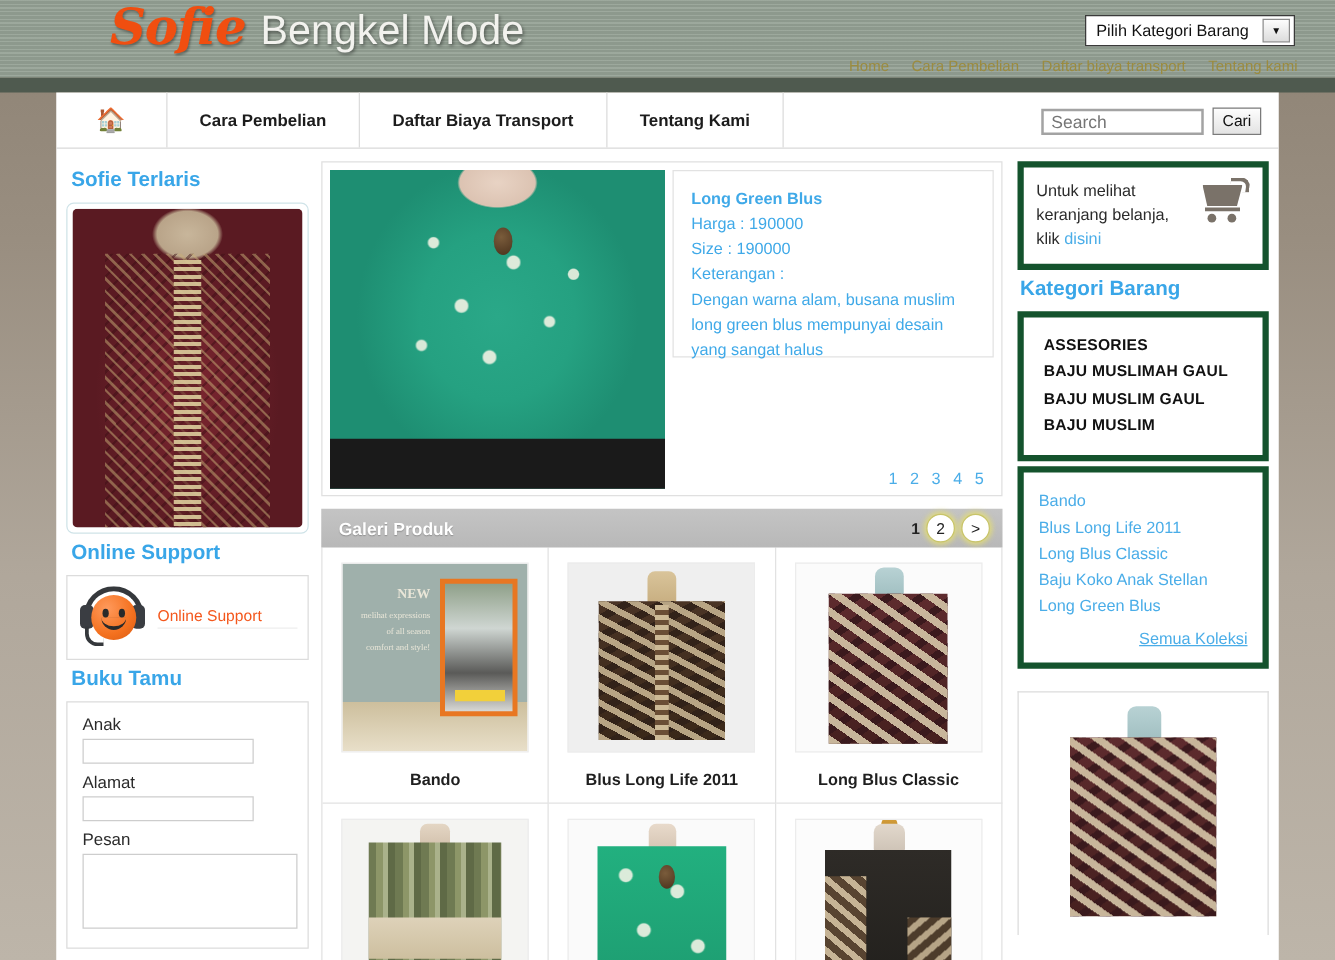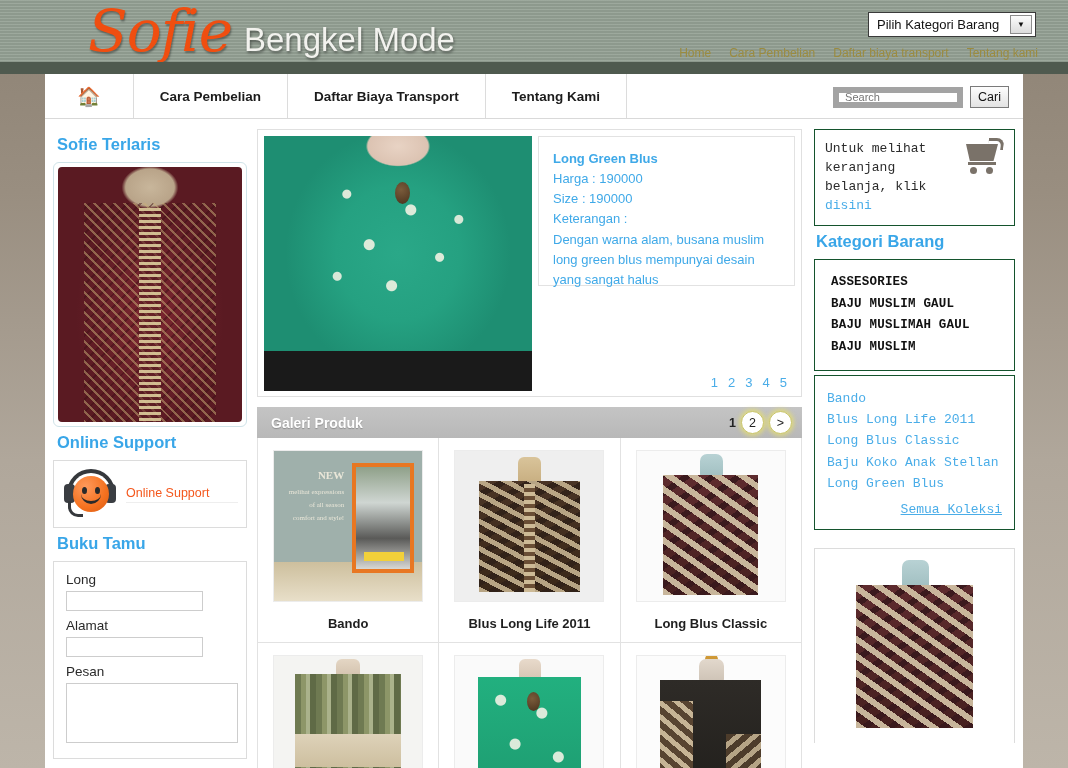--- a/index.html
+++ b/index.html
@@ -27,23 +27,23 @@
   }
   .logo-wrap {
     position: absolute;
     left: 88px;
     top: 2px;
     display: flex;
     align-items: baseline;
   }
   .logo-sofie {
     font-family: "DejaVu Serif", serif;
-    font-size: 58px;
+    font-size: 40px;
     font-style: italic;
-    font-weight: normal;
+    font-weight: bold;
     color: #f04e10;
     letter-spacing: -1px;
     text-shadow: 1px 2px 2px rgba(0,0,0,0.35);
     line-height: 1;
   }
   .logo-tagline {
     font-size: 33px;
     color: #f2f2ee;
     margin-left: 12px;
     letter-spacing: 0px;
@@ -128,23 +128,23 @@
     position: absolute;
     right: 14px;
     top: 12px;
     display: flex;
     align-items: center;
     gap: 7px;
   }
   .searchbar input {
     width: 130px;
     height: 21px;
-    border: 6px solid #a3a3a3;
+    border: 2px solid #a3a3a3;
     padding: 0 6px;
-    font-size: 11px;
+    font-size: 14px;
     color: #8a8a8a;
     font-family: "Liberation Sans", sans-serif;
     outline: none;
   }
   .searchbar button {
     height: 22px;
     padding: 0 7px;
     border: 1px solid #7a7a7a;
     background: linear-gradient(to bottom, #fdfdfd, #e3e3e3);
     font-size: 12.5px;
@@ -514,25 +514,24 @@
     position:absolute; left:42%; width:17%; top:2%; height:18%;
     background: linear-gradient(to bottom,#e2d8cc,#cabfb2); border-radius:7px;
   }
   .art-black .knob {
     position:absolute; left:46%; width:9%; top:-2%; height:9%;
     background: linear-gradient(to bottom,#d9a23c,#b9842a); border-radius:50%;
   }
 
   
   .rbox {
-    border: 1px solid #14532d;
+    border: 5px solid #14532d;
     background: #fff;
     padding: 10px 10px;
     margin-bottom: 4px;
-    font-family: Liberation Mono, monospace;
   }
   .cart-row { display: flex; align-items: flex-start; gap: 6px; }
   .cart-text { font-size: 13px; color: #2b2b2b; line-height: 1.45; flex: 1; }
   .cart-text a { color: #4aade8; text-decoration: none; }
   .cart-icon { width: 42px; height: 34px; position: relative; flex: none; margin-top: 2px; }
   .cart-icon .basket {
     position:absolute; left:4px; top:2px; width:32px; height:17px;
     background:#7a7269;
     clip-path: polygon(0 0, 100% 0, 86% 100%, 12% 100%);
   }
@@ -644,21 +643,21 @@
               <span class="eye r"></span>
               <span class="mouth"></span>
           </div>
           <div class="mic"></div>
         </div>
         <div class="support-label">Online Support</div>
       </div>
 
       <div class="sec-title">Buku Tamu</div>
       <div class="tamu-box">
-        <label>Long</label>
+        <label>Anak</label>
         <input type="text" style="">
         <label>Alamat</label>
         <input type="text" style="">
         <label>Pesan</label>
         <textarea style=""></textarea>
       </div>
     </div>
 
     <div class="col-center">
 
@@ -773,22 +772,22 @@
               <span class="wheel l"></span>
               <span class="wheel r"></span>
           </div>
         </div>
       </div>
 
       <div class="sec-title rt">Kategori Barang</div>
       <div class="rbox">
         <ul class="kat-list">
           <li>ASSESORIES</li>
+          <li>BAJU MUSLIMAH GAUL</li>
           <li>BAJU MUSLIM GAUL</li>
-          <li>BAJU MUSLIMAH GAUL</li>
           <li>BAJU MUSLIM</li>
         </ul>
       </div>
 
       <div class="rbox">
         <ul class="kol-list">
           <li><a href="#">Bando</a></li>
           <li><a href="#">Blus Long Life 2011</a></li>
           <li><a href="#">Long Blus Classic</a></li>
           <li><a href="#">Baju Koko Anak Stellan</a></li>

